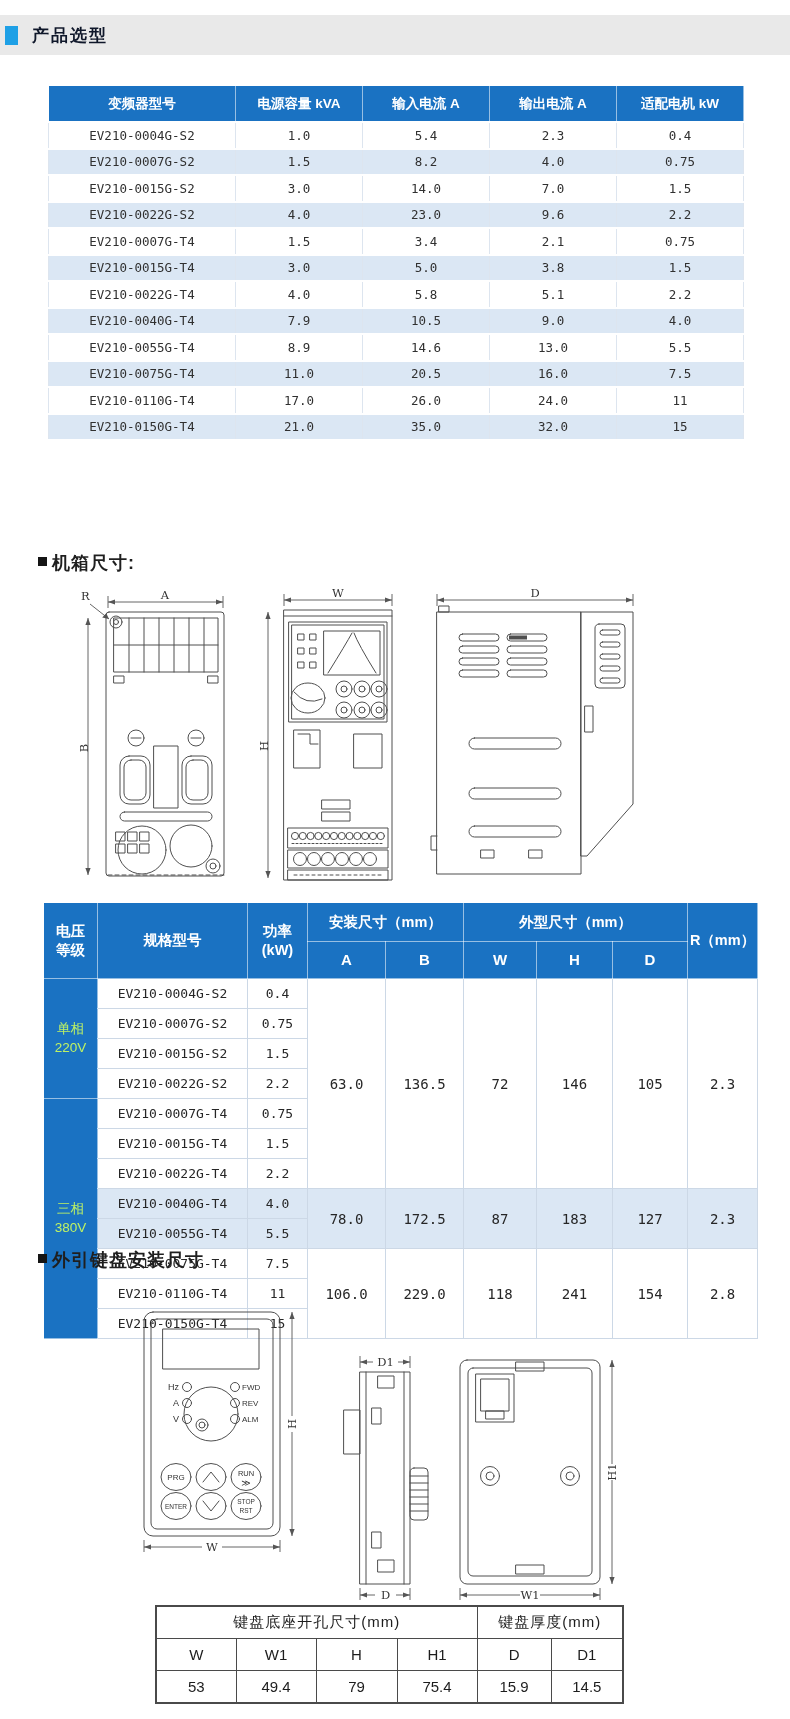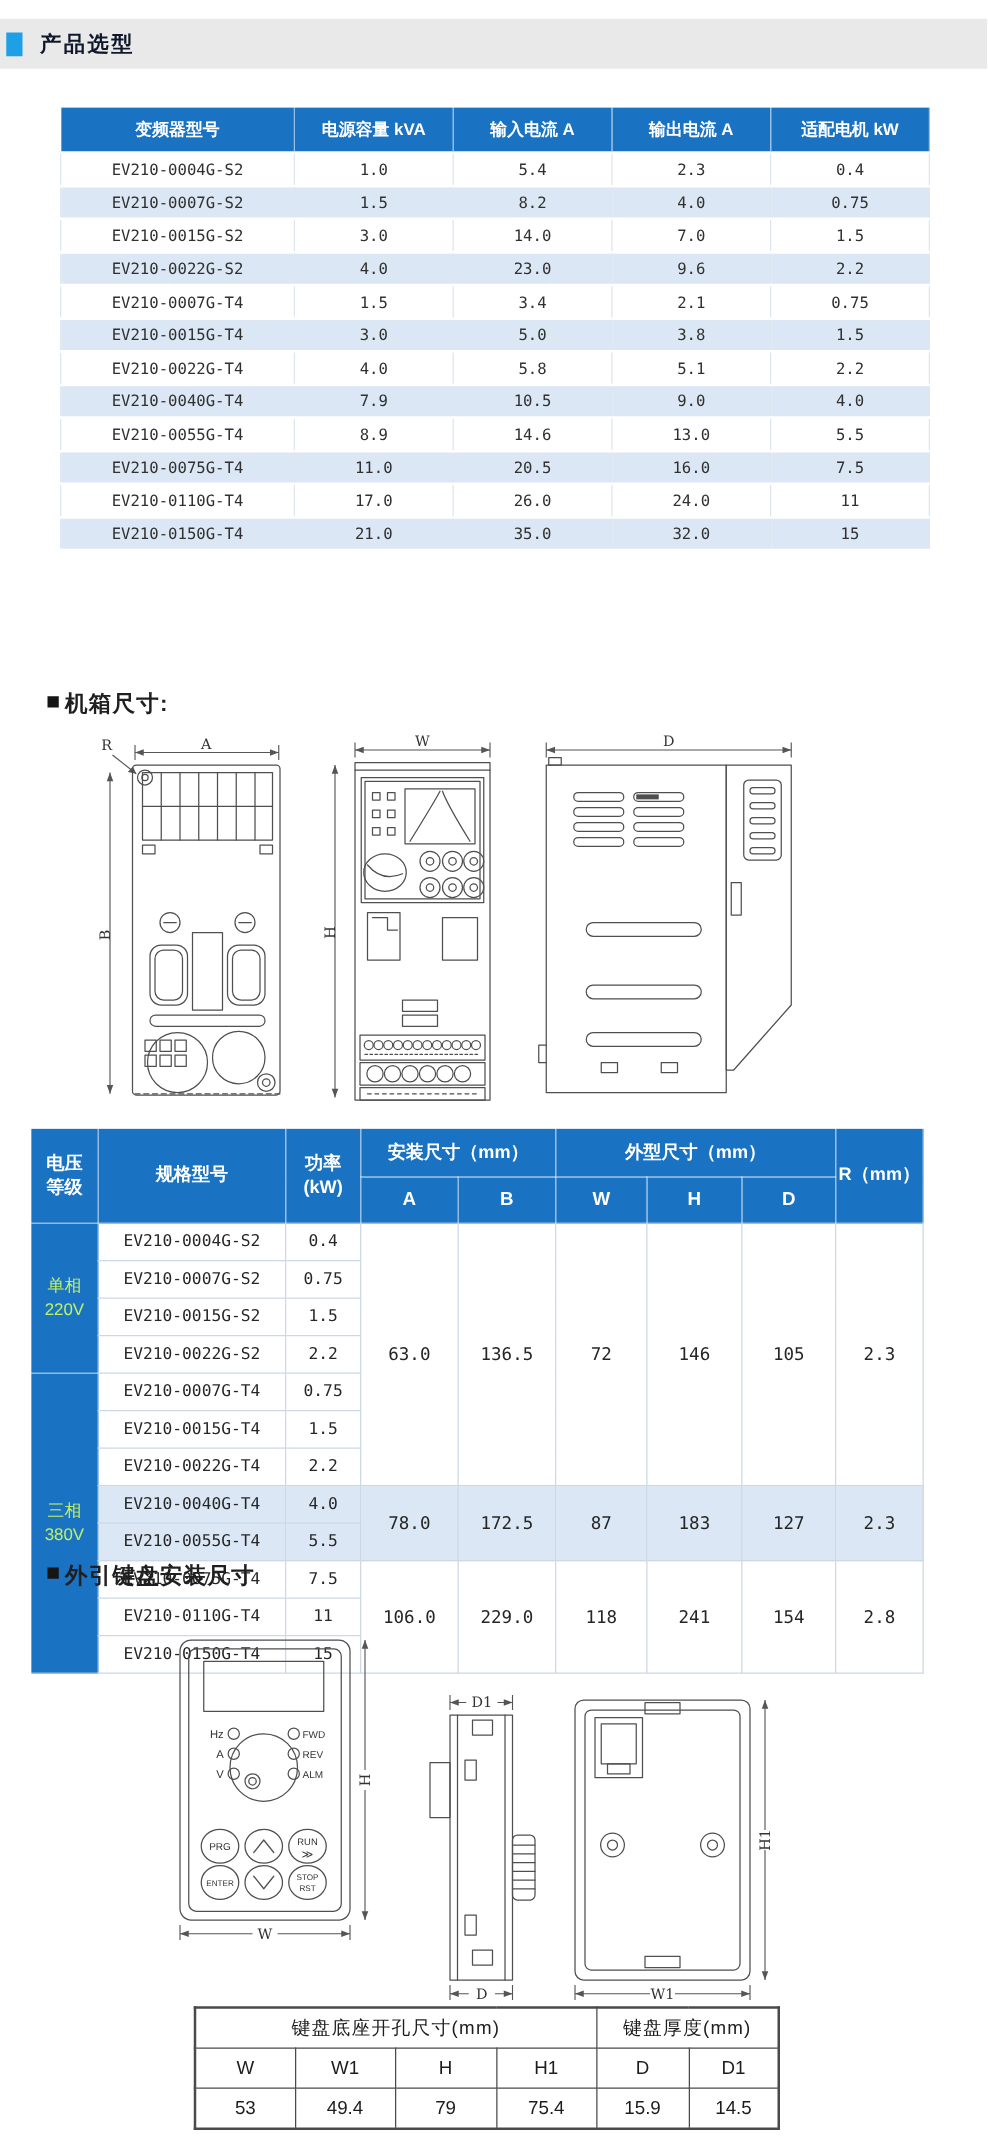--- a/index.html
+++ b/index.html
@@ -17,21 +17,21 @@
   table{border-collapse:collapse;table-layout:fixed;padding-left:44px;}
   .t1{position:absolute;left:48px;top:85px;width:695px;font-size:13px;}
   .t1 th{background:#1a72c2;color:#fff;font-weight:600;font-size:13.5px;height:33px;
          border:1px solid rgba(255,255,255,.55);}
   .t1 td{height:22.5px;text-align:center;color:#303030;
          font-family:"DejaVu Sans Mono","Liberation Mono",monospace;font-size:12.5px;
          border-left:1px solid #dde5ef;border-right:1px solid #dde5ef;
          border-top:2px solid #fff;border-bottom:2px solid #fff;}
   .t1 tbody tr:nth-of-type(even) td{background:#dbe7f4;}
   
-  .t2{position:absolute;left:24px;top:902px;width:714px;}
+  .t2{position:absolute;left:43px;top:902px;width:714px;}
   .t2 th{background:#1a72c2;color:#fff;font-weight:600;font-size:14.5px;
          border:1px solid rgba(255,255,255,.55);line-height:1.25;}
   .t2 thead tr:nth-child(1) th{height:36px;}
   .t2 thead tr:nth-child(2) th{height:34px;font-size:15px;}
   .t2 td{height:27px;text-align:center;border:1px solid #ccd8e6;color:#262626;
          font-family:"DejaVu Sans Mono","Liberation Mono",monospace;font-size:13px;}
   .t2 td.vcell{background:#1a72c2;color:#bef264;font-family:"Liberation Sans",sans-serif;
          font-size:13.5px;line-height:1.35;border:1px solid rgba(255,255,255,.55);}
   .t2 td.dimv{font-size:14px;}
   .t2 td.hl{background:#dbe7f4;}

